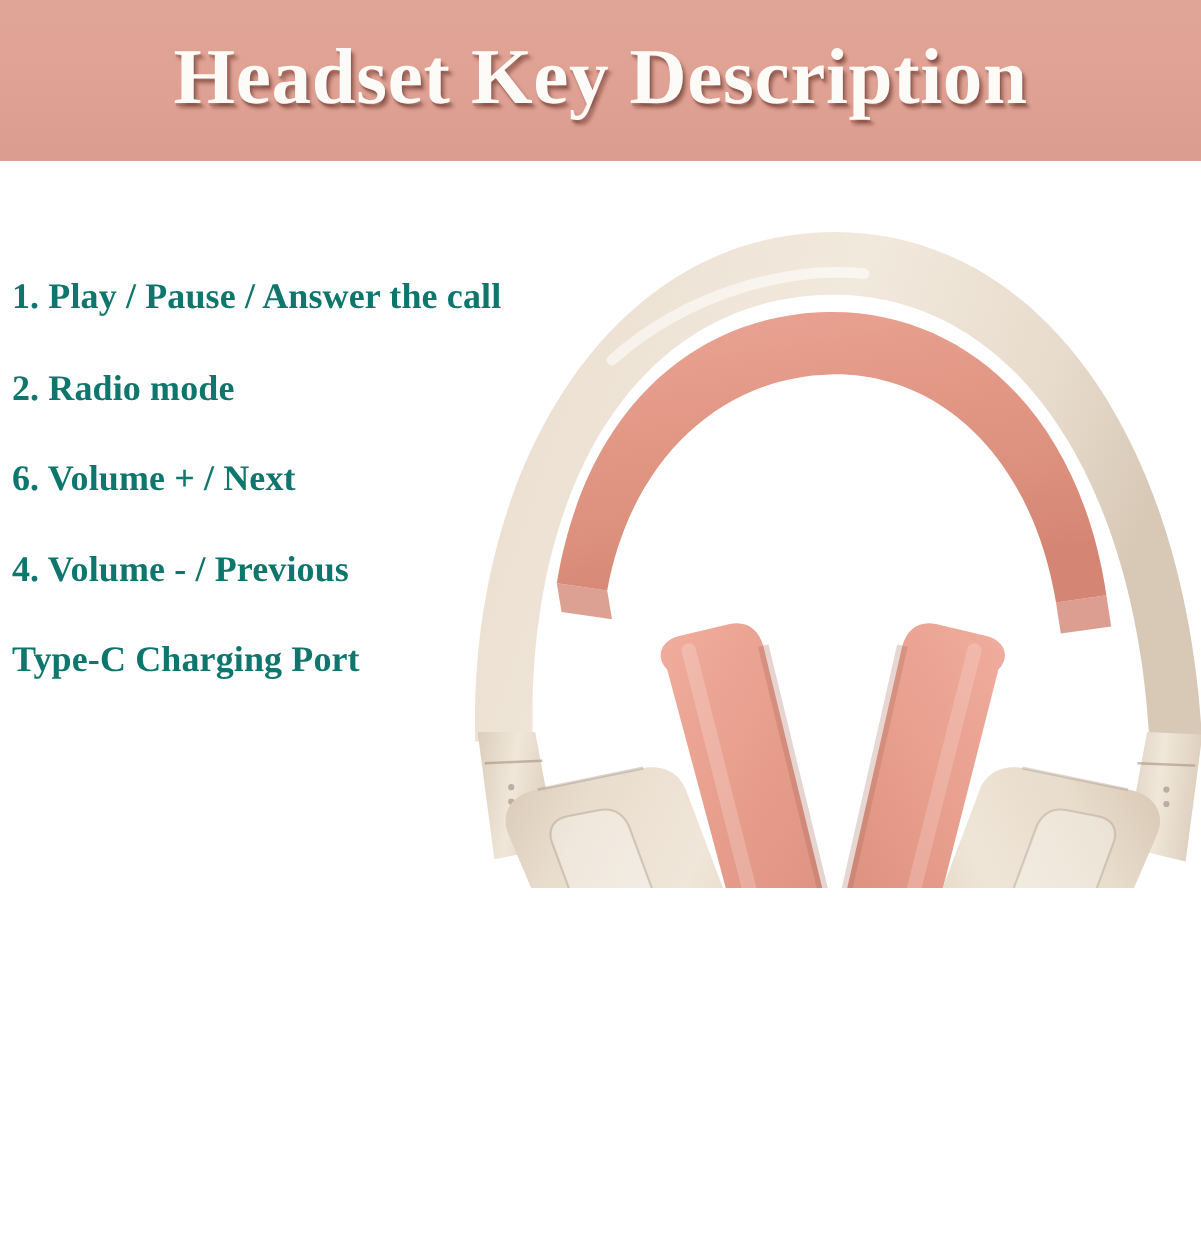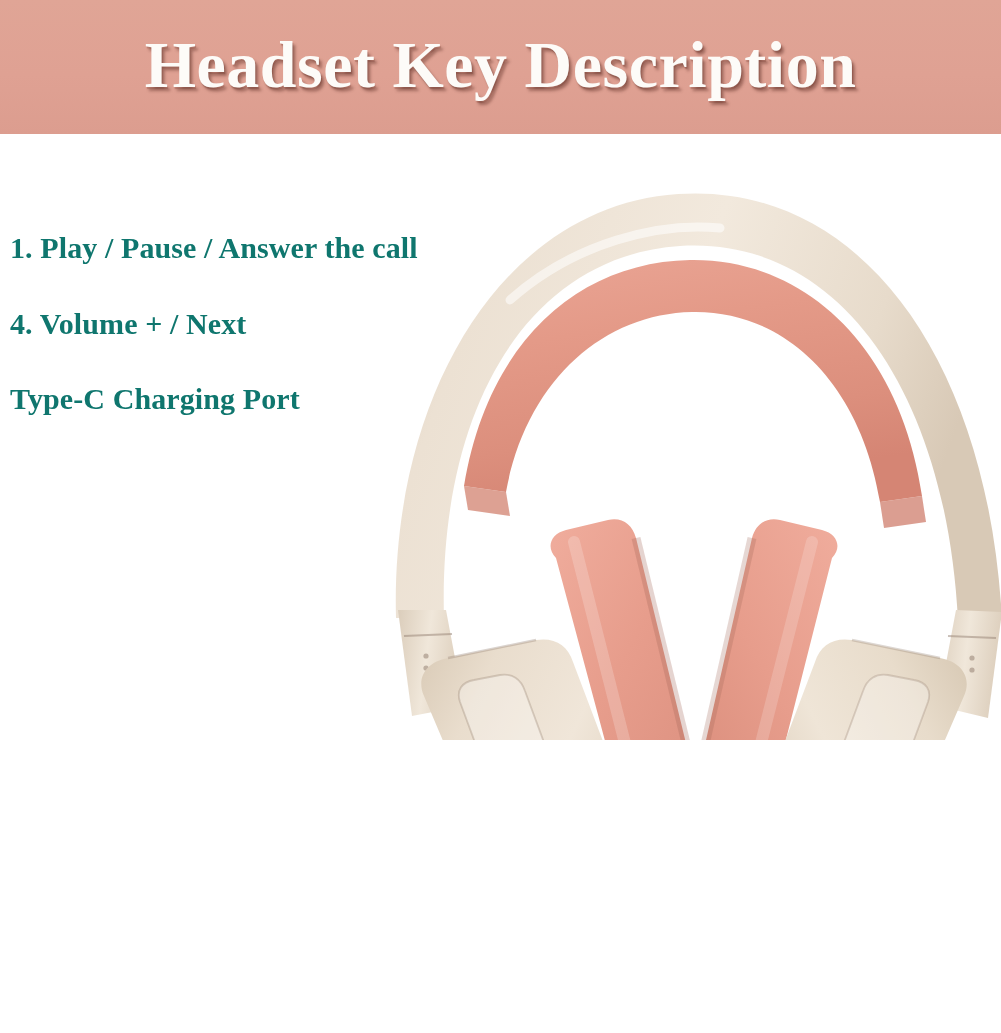--- a/index.html
+++ b/index.html
@@ -110,21 +110,23 @@
 <body>
 
 <div id="page">
 
   <div class="banner">
     <div class="banner-title">Headset Key Description</div>
   </div>
 
   <ul class="feature-list">
     <li class="feature-item">1. Play / Pause / Answer the call</li>
-    <li class="feature-item">4. Volume + / Next</li>
+    <li class="feature-item">2. Radio mode</li>
+    <li class="feature-item">6. Volume + / Next</li>
+    <li class="feature-item">4. Volume - / Previous</li>
     <li class="feature-item">Type-C Charging Port</li>
   </ul>
 
   <div class="product">
     <svg width="660" height="790" viewBox="0 0 660 790" xmlns="http://www.w3.org/2000/svg">
       <defs>
 
         <linearGradient id="bandShell" x1="0" y1="0" x2="1" y2="0.25">
           <stop offset="0%" stop-color="#ded0bf"></stop>
           <stop offset="18%" stop-color="#ece1d3"></stop>

